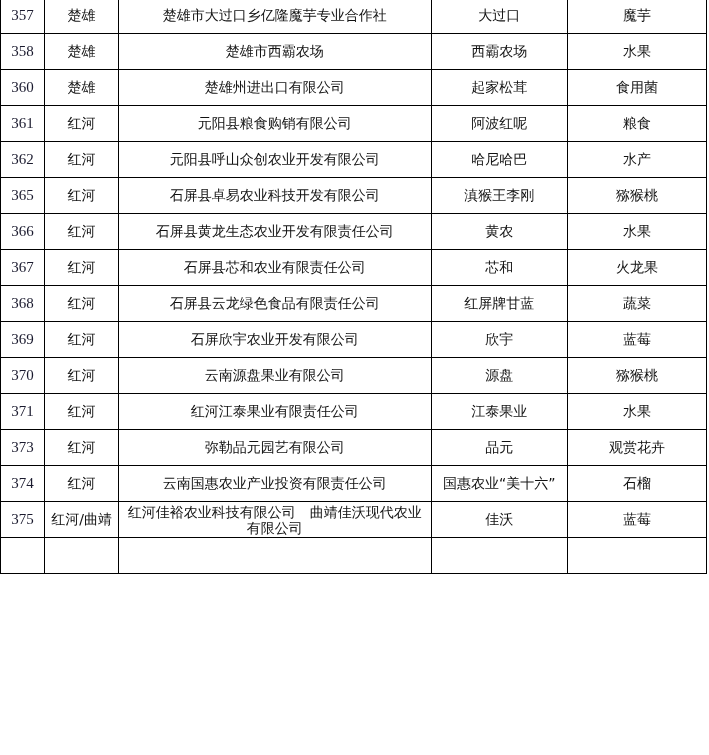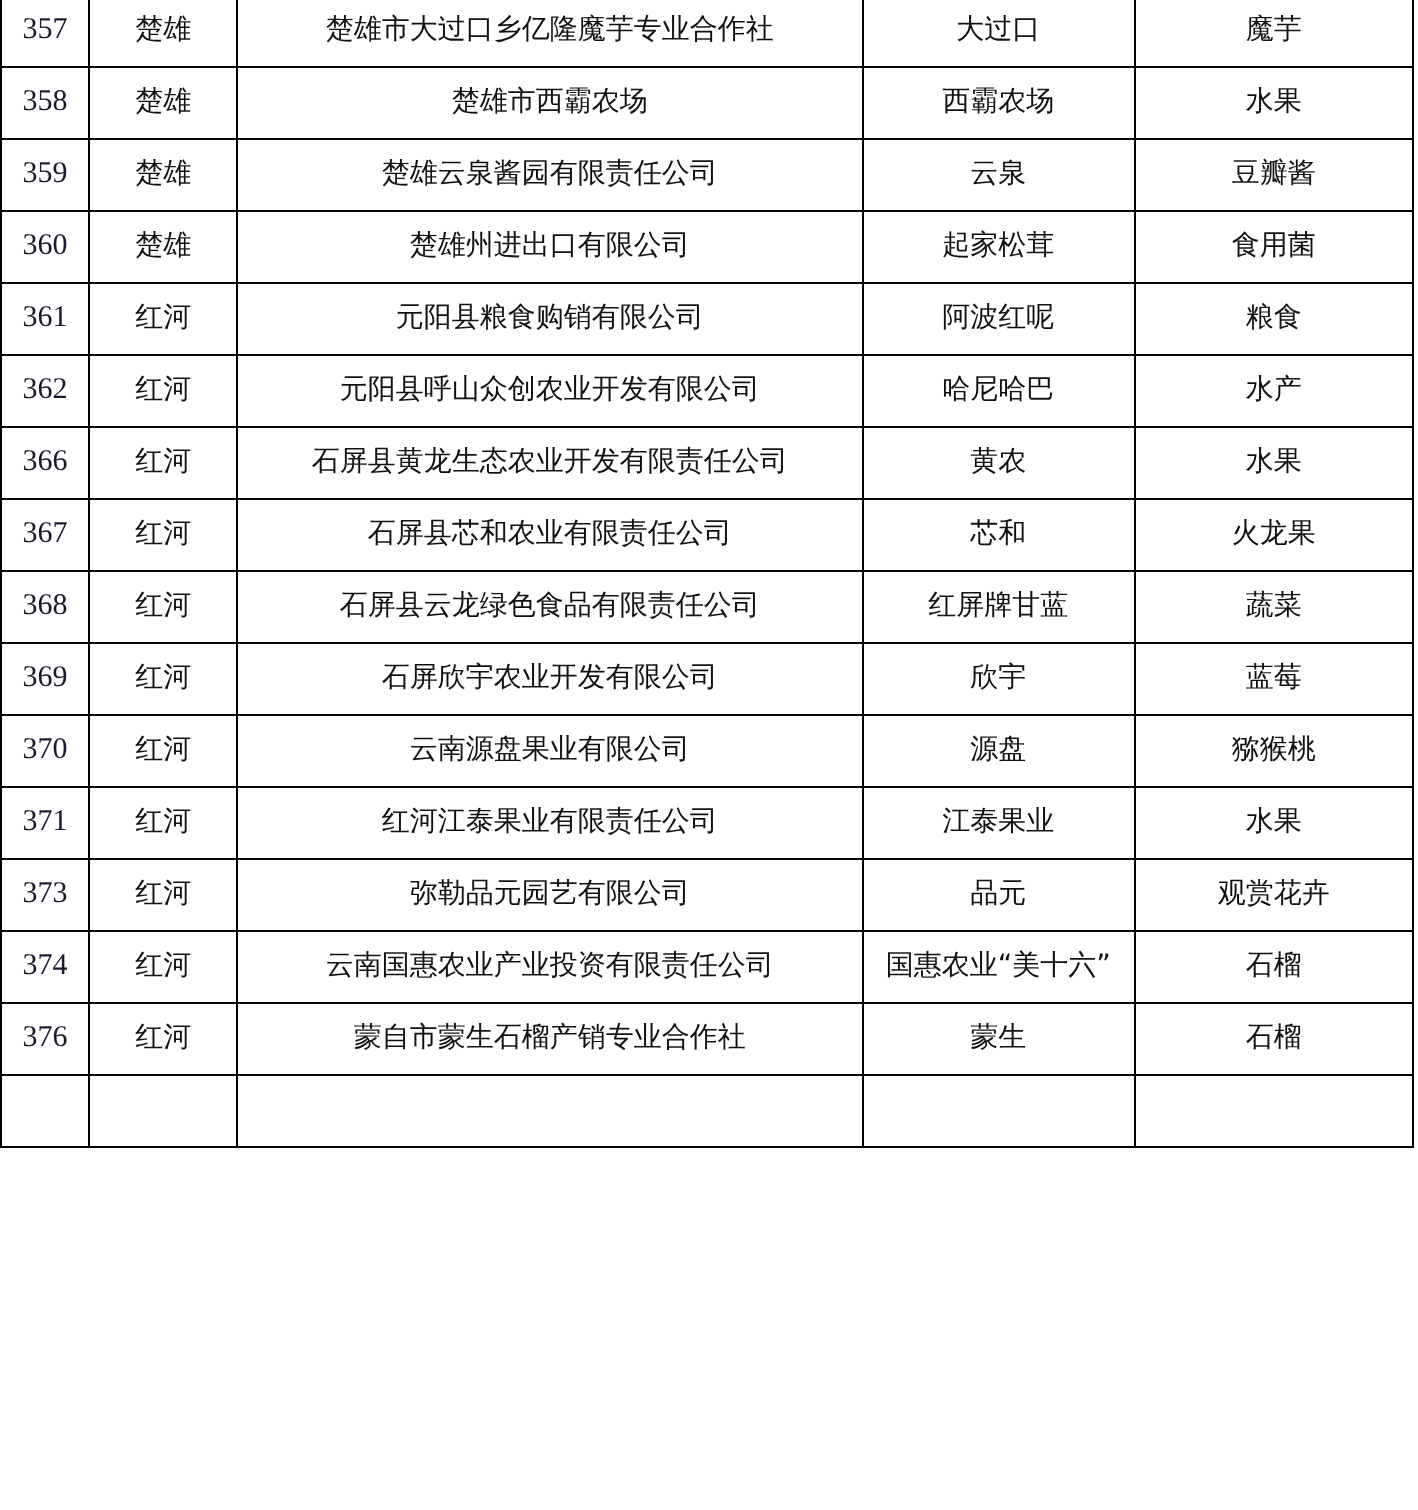--- a/index.html
+++ b/index.html
@@ -52,46 +52,46 @@
           <td class="product">魔芋</td>
         </tr>
         <tr>
           <td class="no">358</td>
           <td class="region">楚雄</td>
           <td class="company">楚雄市西霸农场</td>
           <td class="brand">西霸农场</td>
           <td class="product">水果</td>
         </tr>
         <tr>
-          <td class="no">359</td>
-          <td class="region">楚雄</td>
-          <td class="company">楚雄云泉酱园有限责任公司</td>
-          <td class="brand">云泉</td>
-          <td class="product">豆瓣酱</td>
-        </tr>
-        <tr>
           <td class="no">360</td>
           <td class="region">楚雄</td>
           <td class="company">楚雄州进出口有限公司</td>
           <td class="brand">起家松茸</td>
           <td class="product">食用菌</td>
         </tr>
         <tr>
           <td class="no">361</td>
           <td class="region">红河</td>
           <td class="company">元阳县粮食购销有限公司</td>
           <td class="brand">阿波红呢</td>
           <td class="product">粮食</td>
         </tr>
         <tr>
           <td class="no">362</td>
           <td class="region">红河</td>
           <td class="company">元阳县呼山众创农业开发有限公司</td>
           <td class="brand">哈尼哈巴</td>
           <td class="product">水产</td>
+        </tr>
+        <tr>
+          <td class="no">365</td>
+          <td class="region">红河</td>
+          <td class="company">石屏县卓易农业科技开发有限公司</td>
+          <td class="brand">滇猴王李刚</td>
+          <td class="product">猕猴桃</td>
         </tr>
         <tr>
           <td class="no">366</td>
           <td class="region">红河</td>
           <td class="company">石屏县黄龙生态农业开发有限责任公司</td>
           <td class="brand">黄农</td>
           <td class="product">水果</td>
         </tr>
         <tr>
           <td class="no">367</td>
@@ -136,25 +136,25 @@
           <td class="product">观赏花卉</td>
         </tr>
         <tr>
           <td class="no">374</td>
           <td class="region">红河</td>
           <td class="company">云南国惠农业产业投资有限责任公司</td>
           <td class="brand">国惠农业“美十六”</td>
           <td class="product">石榴</td>
         </tr>
         <tr>
-          <td class="no">376</td>
-          <td class="region">红河</td>
-          <td class="company">蒙自市蒙生石榴产销专业合作社</td>
-          <td class="brand">蒙生</td>
-          <td class="product">石榴</td>
+          <td class="no">375</td>
+          <td class="region">红河/曲靖</td>
+          <td class="company wrap">红河佳裕农业科技有限公司　曲靖佳沃现代农业有限公司</td>
+          <td class="brand">佳沃</td>
+          <td class="product">蓝莓</td>
         </tr>
         <tr>
           <td class="no"></td>
           <td class="region"></td>
           <td class="company"></td>
           <td class="brand"></td>
           <td class="product"></td>
         </tr>
       </tbody>
   </table>

